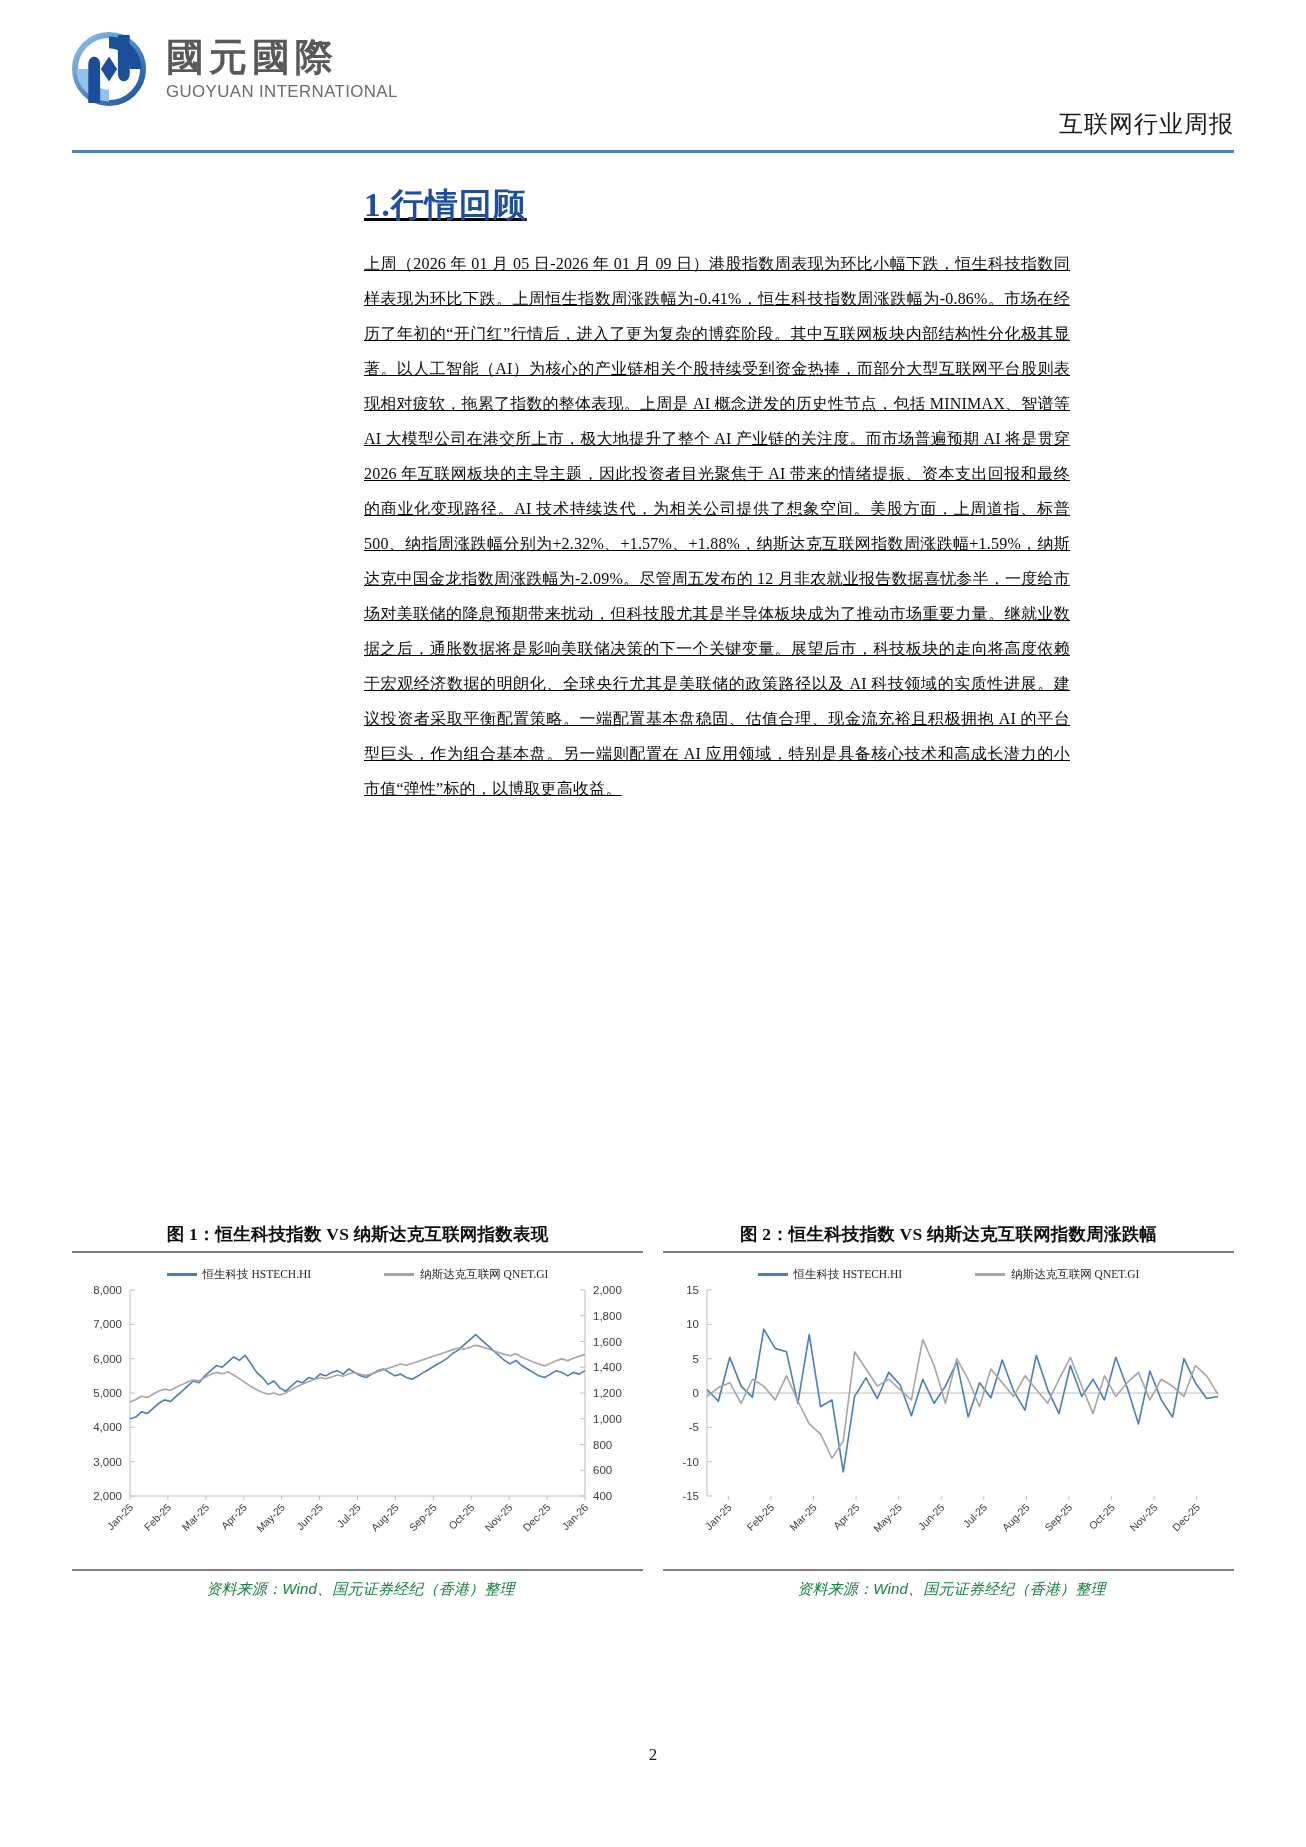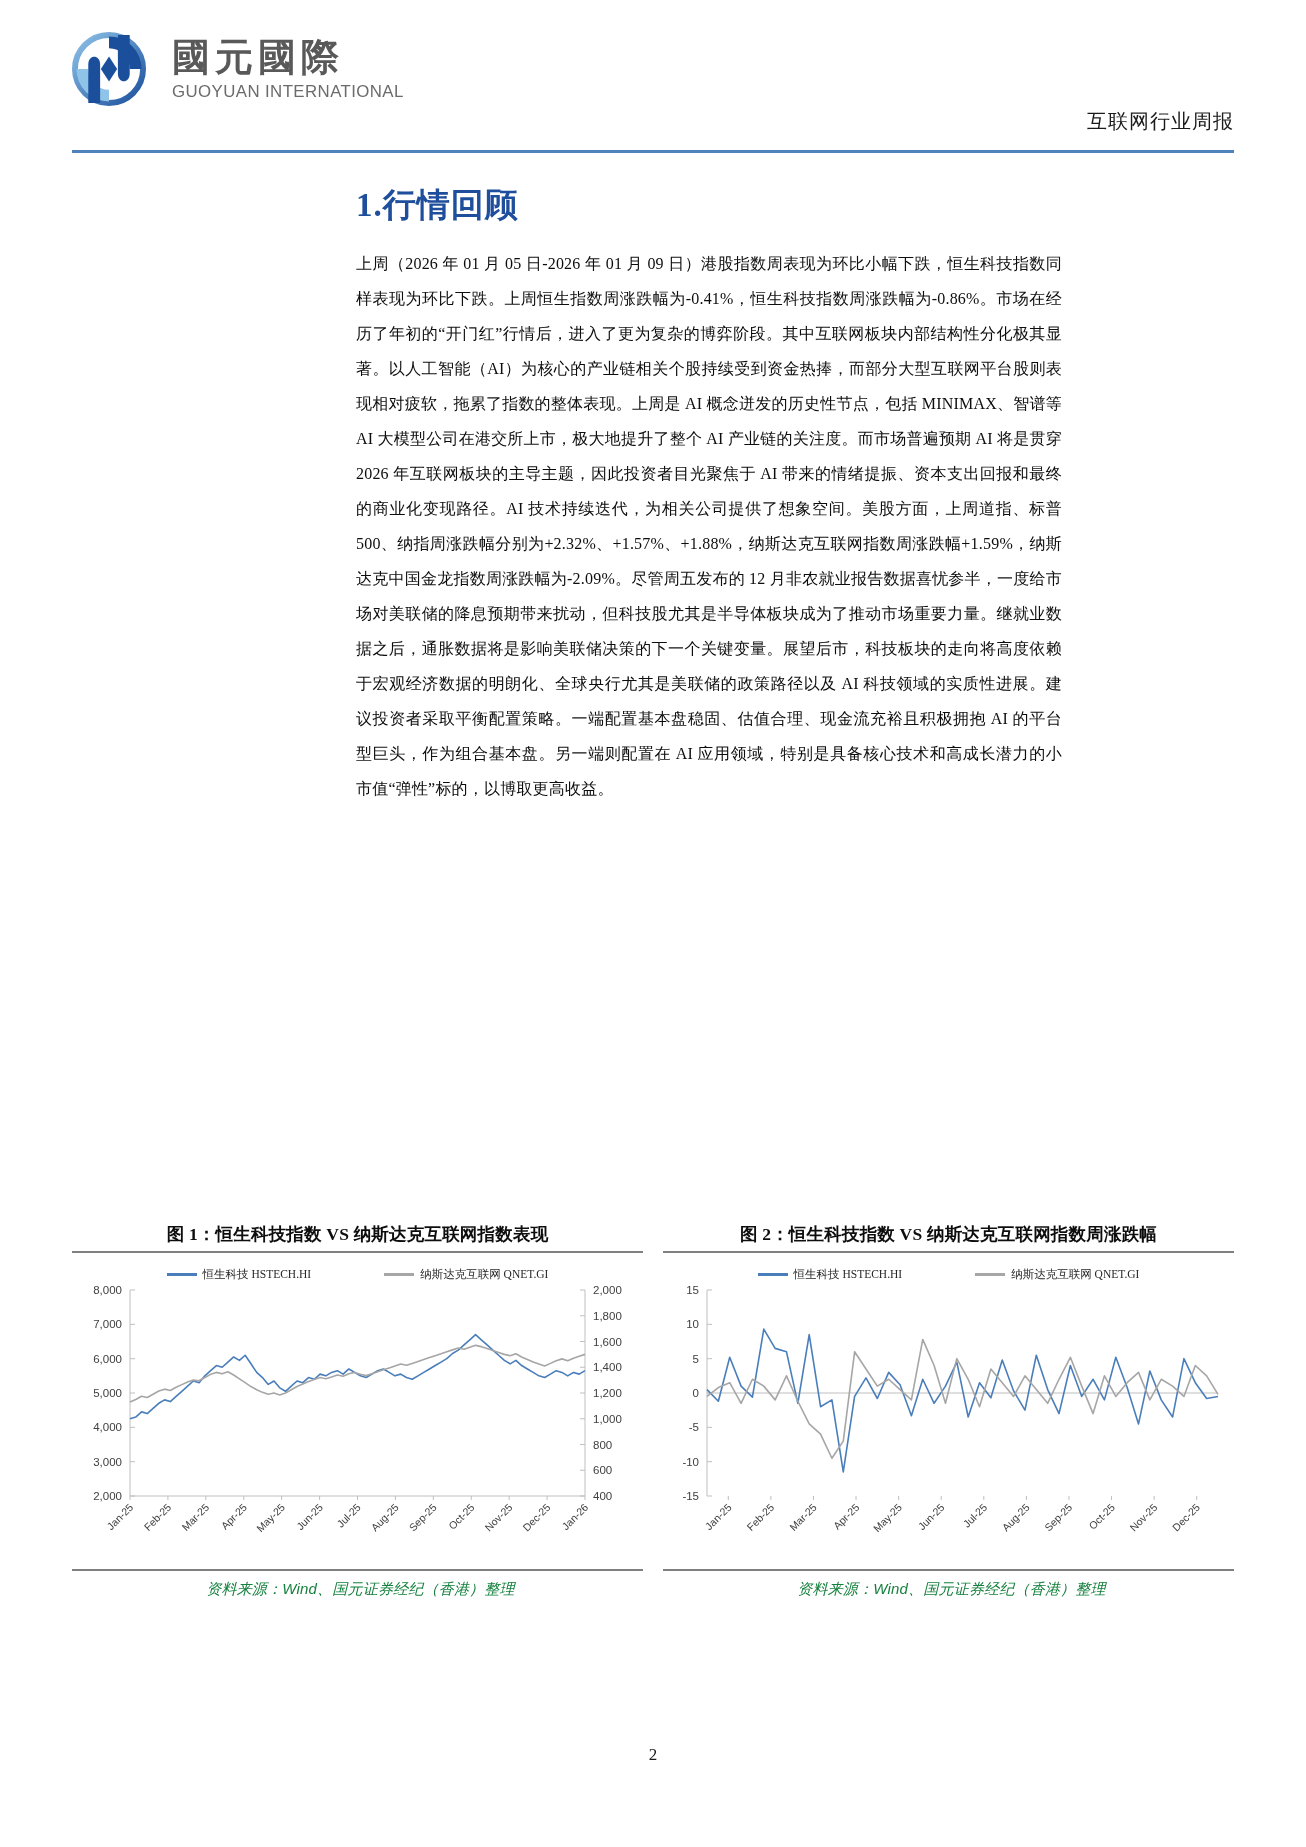--- a/index.html
+++ b/index.html
@@ -21,21 +21,21 @@
     height: 152px;
   }
   .logo-wrap {
     position: absolute;
     left: 72px; top: 32px;
     display: flex;
     flex-direction: column;
   }
   .logo-row { display: flex; align-items: center; }
   .logo-mark { width: 74px; height: 74px; flex: none; }
-  .logo-text-block { margin-left: 26px; display:flex; flex-direction: column; justify-content: flex-end; }
+  .logo-text-block { margin-left: 20px; display:flex; flex-direction: column; justify-content: flex-end; }
   .logo-cn {
     font-family: "Liberation Serif","DejaVu Serif", serif;
     font-size: 38px;
     letter-spacing: 5px;
     color: #595959;
     line-height: 1.0;
     font-weight: 600;
   }
   .logo-en {
     font-family: "Liberation Sans","DejaVu Sans", sans-serif;
@@ -44,38 +44,39 @@
     color: #6b6b6b;
     margin-top: 6px;
     transform: scaleX(1.02);
     transform-origin: left center;
   }
   .header-right {
     position: absolute;
     right: 72px;
     top: 108px;
     font-family: "Liberation Serif","DejaVu Serif", serif;
-    font-size: 20px;
+    font-size: 24px;
     color: #1a1a1a;
     letter-spacing: 1px;
   }
   .header-rule {
     position: absolute;
     left: 72px; right: 72px;
     top: 150px;
     height: 3px;
     background: #4f81bd;
   }
 
   
   .content {
     position: absolute;
-    left: 80px;
+    left: 88px;
     top: 160px;
     width: 1162px;
+    text-decoration: underline;
   }
   h1.sec-title {
     margin: 26px 0 0 276px;
     font-family: "Liberation Serif","DejaVu Serif", serif;
     font-size: 33px;
     font-weight: bold;
     color: #1f4e9c;
     letter-spacing: 1px;
     line-height: 1.2;
   }

